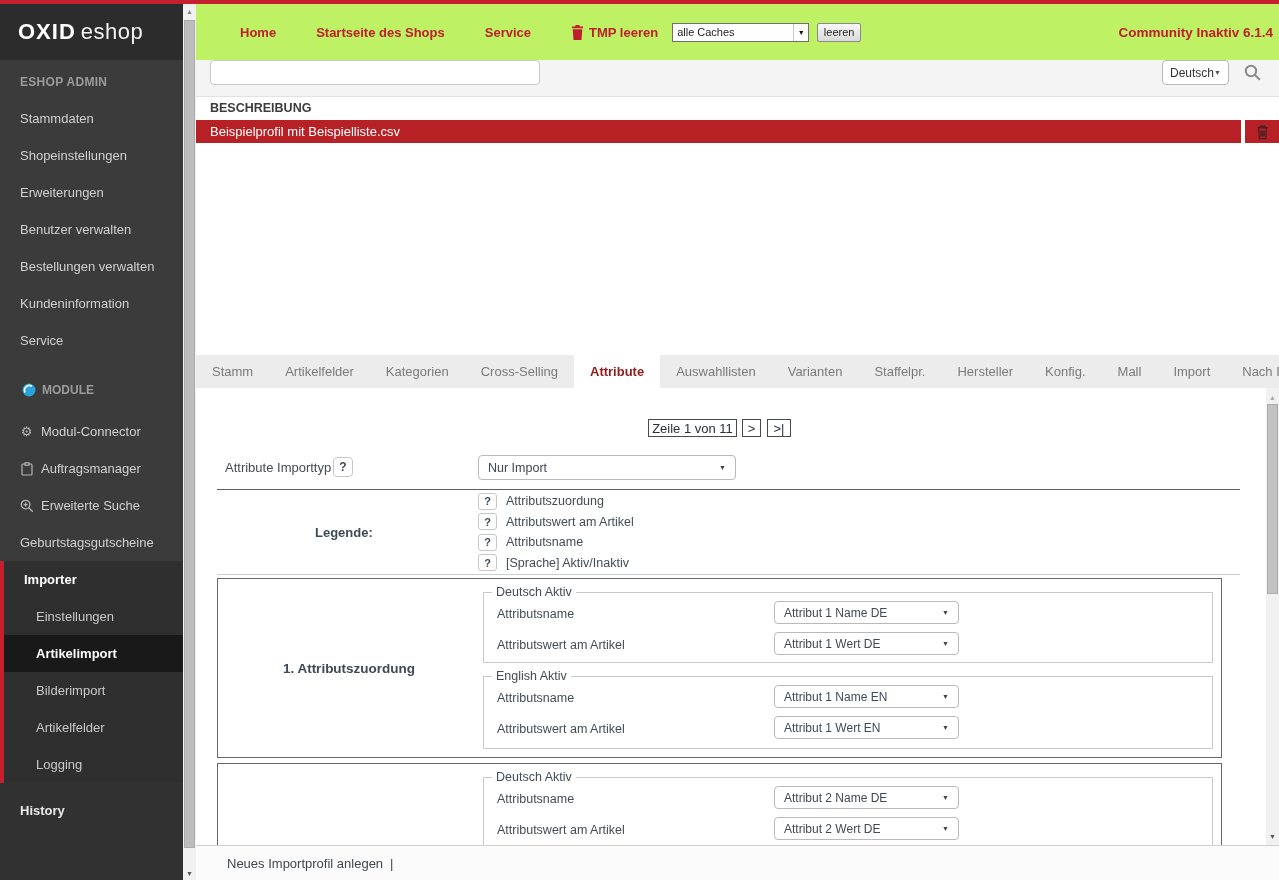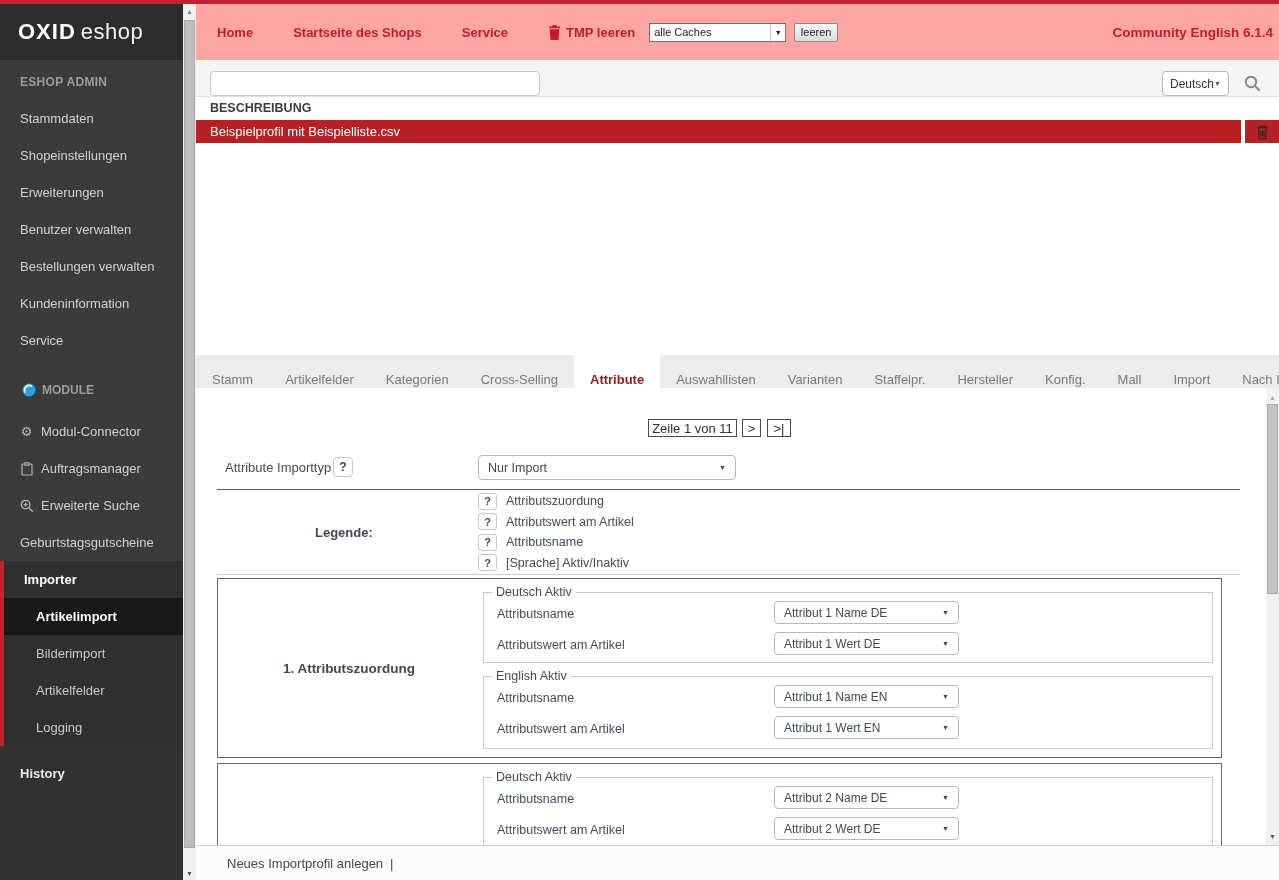--- a/index.html
+++ b/index.html
@@ -32,46 +32,46 @@
 
   
   .sb-v { position:absolute; top:4px; width:13px; height:876px; background:#f1f1f1; }
   .sb-v.nav-sb { left:183px; }
   .sb-arrow { position:absolute; left:0; width:13px; height:14px; display:flex; align-items:center; justify-content:center; font-size:7px; color:#8a8a8a; }
   .sb-thumb { position:absolute; left:1px; width:11px; background:#bdbdbd; border:1px solid #ababab; }
 
   
   .main { position:absolute; left:196px; top:4px; width:1083px; height:876px; background:#fff; }
 
-  .hdr { position:absolute; left:0; top:0; width:100%; height:56px; display:flex; align-items:center; padding:0 4px 0 21px; background:#fca5a5; }
+  .hdr { position:absolute; left:0; top:0; width:100%; height:56px; display:flex; align-items:center; padding:0 4px 0 44px; background:#bef264; }
   .hdr a.rlink { color:#bf1e2d; font-weight:bold; font-size:13px; text-decoration:none; cursor:pointer; }
   .hdr .gap40 { margin-left:40px; }
   .tmp-group { display:flex; align-items:center; margin-left:40px; }
   .tmp-group .ticon { margin-right:5px; display:inline-flex; }
   .old-select { margin-left:14px; width:137px; height:19px; border:1px solid #707070; background:#fff; display:flex; align-items:center; font-size:11px; color:#222; padding-left:4px; cursor:pointer; }
   .old-select .osp { flex:1; }
   .old-select .oarr { width:15px; height:17px; display:flex; align-items:center; justify-content:center; font-size:7px; color:#111; border-left:1px solid #c8c8c8; }
   .btn-leeren { margin-left:8px; width:44px; height:19px; border:1px solid #8a8a8a; border-radius:2px; background:linear-gradient(#f8f8f8,#dadada); font-size:11px; color:#222; display:flex; align-items:center; justify-content:center; cursor:pointer; }
   .edition { margin-left:auto; color:#bf1e2d; font-weight:bold; font-size:13.5px; padding-right:2px; }
 
-  .searchstrip { position:absolute; left:0; top:56px; width:100%; height:37px; background:#f4f4f4; border-bottom:1px solid #e2e2e2; display:flex; align-items:flex-end; padding:0 18px 0 14px; }
+  .searchstrip { position:absolute; left:0; top:56px; width:100%; height:37px; background:#f4f4f4; border-bottom:1px solid #e2e2e2; display:flex; align-items:flex-start; padding:0 18px 0 14px; }
   .search-input { width:330px; height:25px; border:1px solid #c9c9c9; border-radius:4px; background:#fff; outline:none; padding:0 8px; font-size:12.5px; font-family:"Liberation Sans",sans-serif; }
   .strip-right { margin-left:auto; display:flex; align-items:center; }
   .lang-select { width:67px; height:25px; border:1px solid #b9b9b9; border-radius:4px; background:#fff; display:flex; align-items:center; justify-content:space-between; padding:0 7px; font-size:12px; color:#333; cursor:pointer; }
   .lang-select .sarr { font-size:7px; color:#555; }
   .mag { margin-left:15px; display:inline-flex; cursor:pointer; }
 
   .listheader { position:absolute; left:0; top:93px; width:100%; height:23px; line-height:23px; padding-left:14px; font-size:12.5px; font-weight:bold; color:#3c3c3c; }
   .listrow { position:absolute; left:0; top:116px; width:100%; height:23px; display:flex; }
   .listrow .cell-main { flex:1; background:#b72025; color:#fff; font-size:13px; line-height:23px; padding-left:14px; cursor:pointer; }
   .listrow .cell-gap { width:4px; background:#fff; }
   .listrow .cell-del { width:34px; background:#b72025; display:flex; align-items:center; justify-content:center; cursor:pointer; }
 
   .tabbar { position:absolute; left:0; top:351px; width:100%; height:33px; background:#ececec; display:flex; }
-  .tab { padding:8px 16px; line-height:33px; font-size:13px; color:#7a7a7a; cursor:pointer; white-space:nowrap; }
+  .tab { padding:0 16px; line-height:33px; font-size:13px; color:#7a7a7a; cursor:pointer; white-space:nowrap; }
   .tab.active { background:#fff; color:#8f1d1d;font-weight:bold; }
 
   .content { position:absolute; left:0; top:384px; width:100%; height:457px; background:#fff; overflow:hidden; }
 
   .pagibox { position:absolute; height:18px; border:1px solid #4a4a4a; background:#fff; color:#28303a; font-size:13px; display:flex; align-items:center; justify-content:center; cursor:pointer; }
   .pg-label { left:452px; top:31px; width:89px; cursor:default; }
   .pg-next { left:546px; top:31px; width:19px; }
   .pg-last { left:571px; top:31px; width:24px; }
 
   .fieldlabel { font-size:13px; color:#434c55; }
@@ -160,20 +160,21 @@
             <path d="M8.8 8.8 L12.8 12.8"></path>
             <path d="M5.6 3.6v4M3.6 5.6h4"></path>
           </svg>
       </span>
       <span>Erweiterte Suche</span>
     </div>
     <div class="side-item">Geburtstagsgutscheine</div>
   </div>
   <div class="importer-wrap">
     <div class="side-item label-main">Importer</div>
+    <div class="side-item child">Einstellungen</div>
     <div class="side-item child active">Artikelimport</div>
     <div class="side-item child">Bilderimport</div>
     <div class="side-item child">Artikelfelder</div>
     <div class="side-item child">Logging</div>
   </div>
   <div class="history-wrap">
     <div class="side-item">History</div>
   </div>
 </div>
 
@@ -195,21 +196,21 @@
             <path fill="#bf1e2d" d="M5 0h4l.5 1.5H13V3.5H1V1.5h3.5L5 0zM1.8 4.5h10.4L11.3 16H2.7L1.8 4.5z"></path>
           </svg>
       </span>
       <a class="rlink">TMP leeren</a>
     </span>
     <span class="old-select">
       <span class="osp">alle Caches</span>
       <span class="oarr">▼</span>
     </span>
     <span class="btn-leeren">leeren</span>
-    <span class="edition">Community English 6.1.4</span>
+    <span class="edition">Community Inaktiv 6.1.4</span>
   </div>
 
   <div class="searchstrip">
     <input class="search-input" type="text" style="">
     <span class="strip-right">
       <span class="lang-select">
         <span>Deutsch</span>
         <span class="sarr">▼</span>
       </span>
       <span class="mag">

